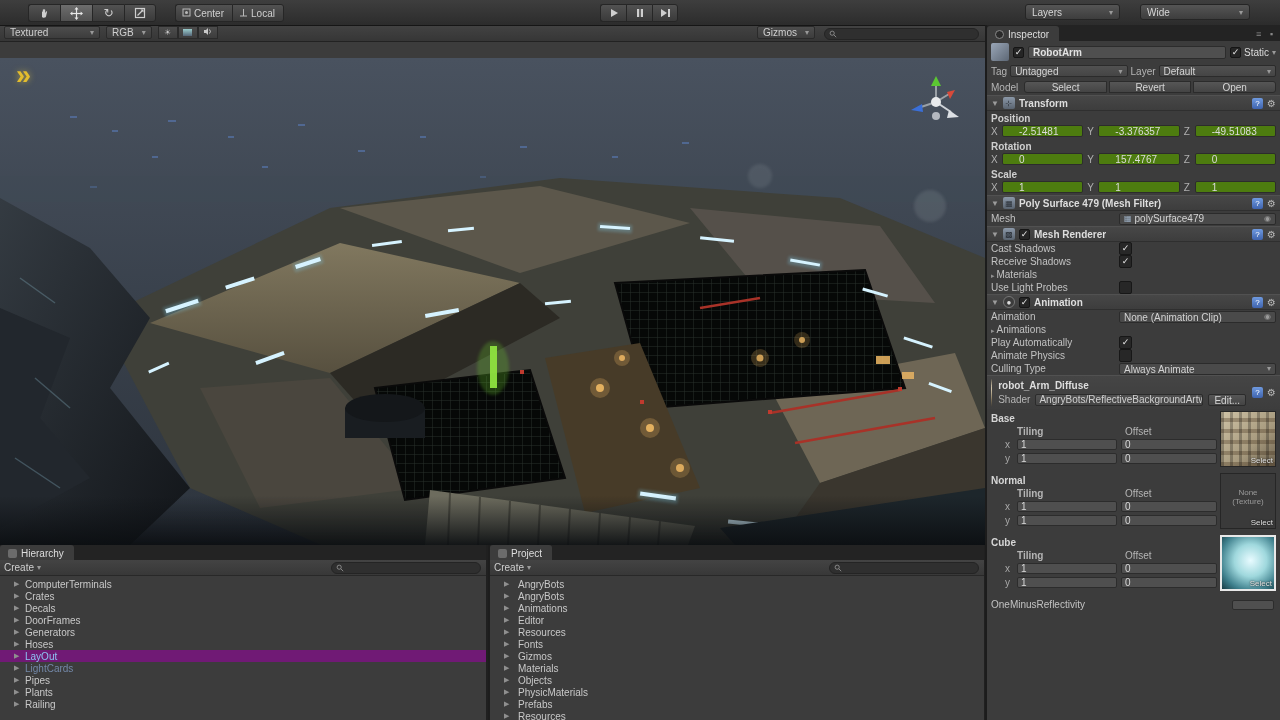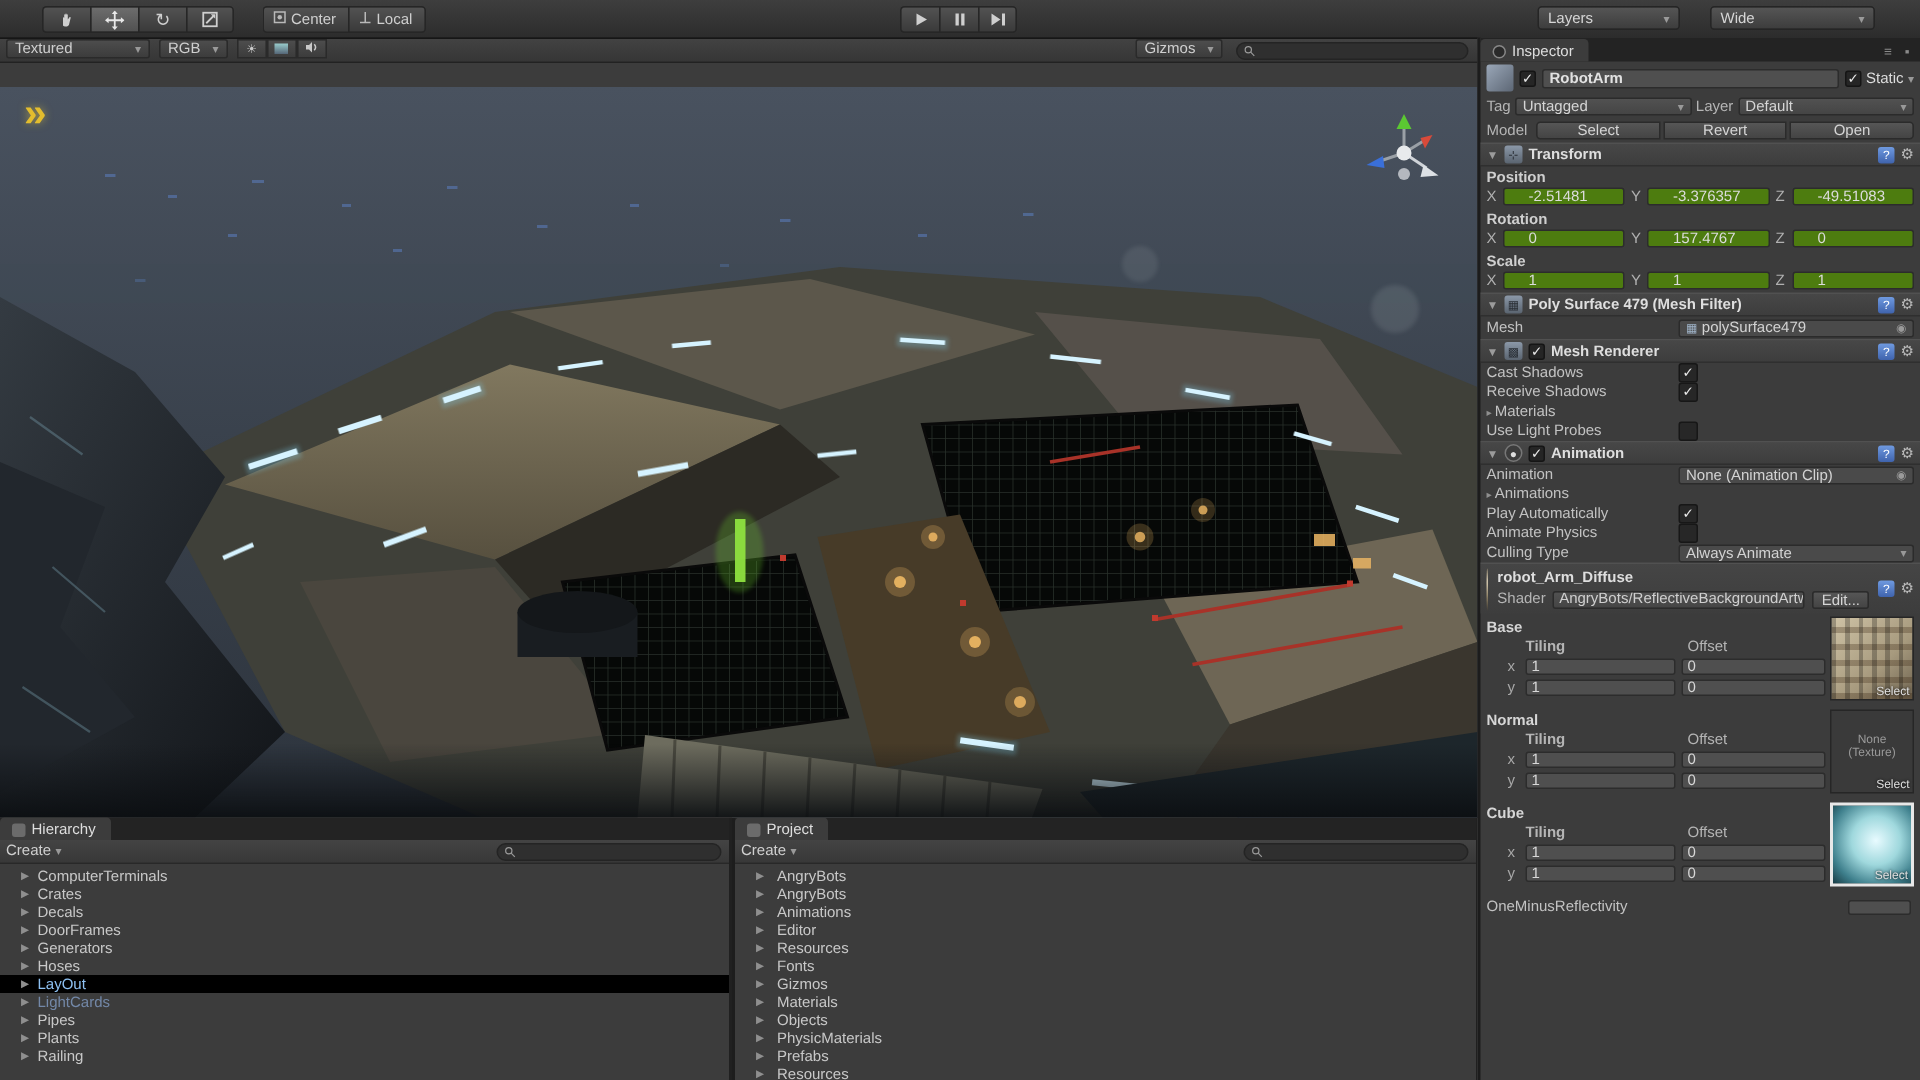--- a/index.html
+++ b/index.html
@@ -60,21 +60,21 @@
   #axis-gizmo { position:absolute; right:18px; top:14px; width:62px; height:58px; }
 
   
   .bpanel { position:absolute; top:545px; height:175px; background:#3c3c3c; }
   #hierarchy { left:0; width:488px; border-right:2px solid #202020; }
   #project { left:490px; width:495px; border-right:1px solid #202020; }
   .bpanel .tabbar { height:15px; }
   .list { overflow:hidden; height:144px; padding-top:2px; }
   .lrow { height:12px; display:flex; align-items:center; padding-left:14px; gap:3px; color:#c8c8c8; white-space:nowrap; }
   .lrow .fold { color:#8f8f8f; font-size:7px; width:8px; }
-  .lrow.selected { background:#000000; color:#8ec1f2; }
+  .lrow.selected { background:#701a75; color:#8ec1f2; }
   .lrow.prefab { color:#7388a8; }
 
   
   #inspector { position:absolute; left:985px; top:25px; width:295px; height:695px; background:#3c3c3c;
     border-left:2px solid #1c1c1c; }
   #inspector .tabbar { height:16px; position:relative; }
   .insp-tabicons { position:absolute; right:4px; top:4px; color:#8a8a8a; font-size:9px; letter-spacing:3px; }
   .row { display:flex; align-items:center; padding:0 4px; }
   #obj-header { height:22px; gap:4px; }
   .cubeicon { width:18px; height:18px; background:linear-gradient(135deg,#9aa7b8,#5d6775); border-radius:2px; }

